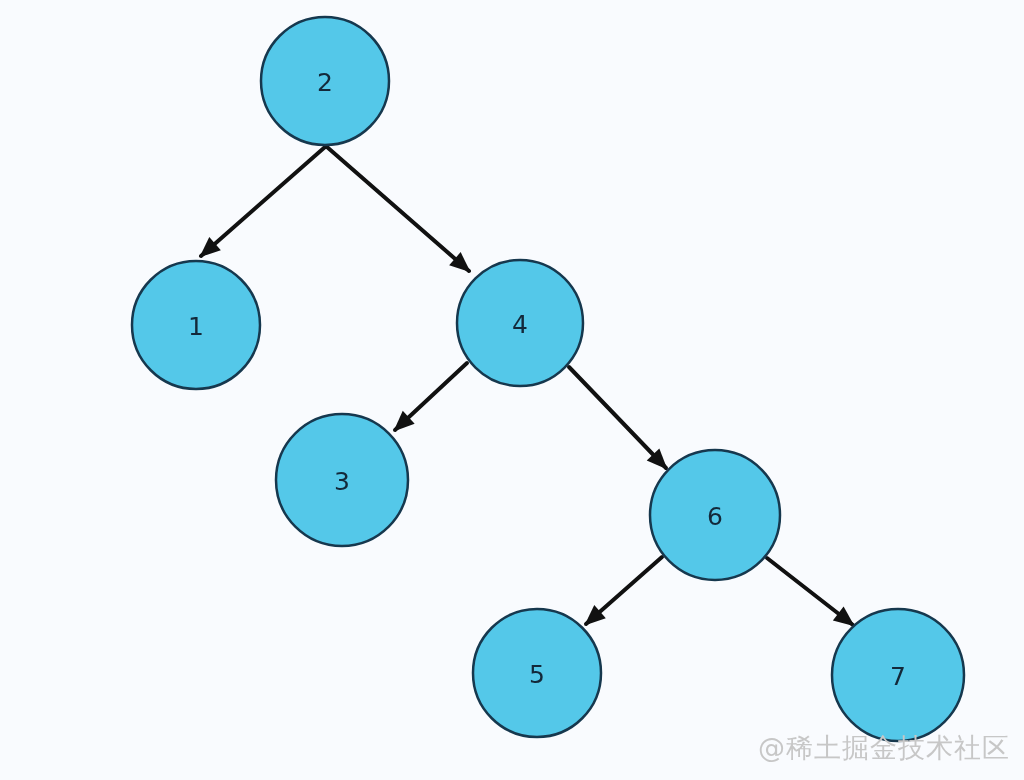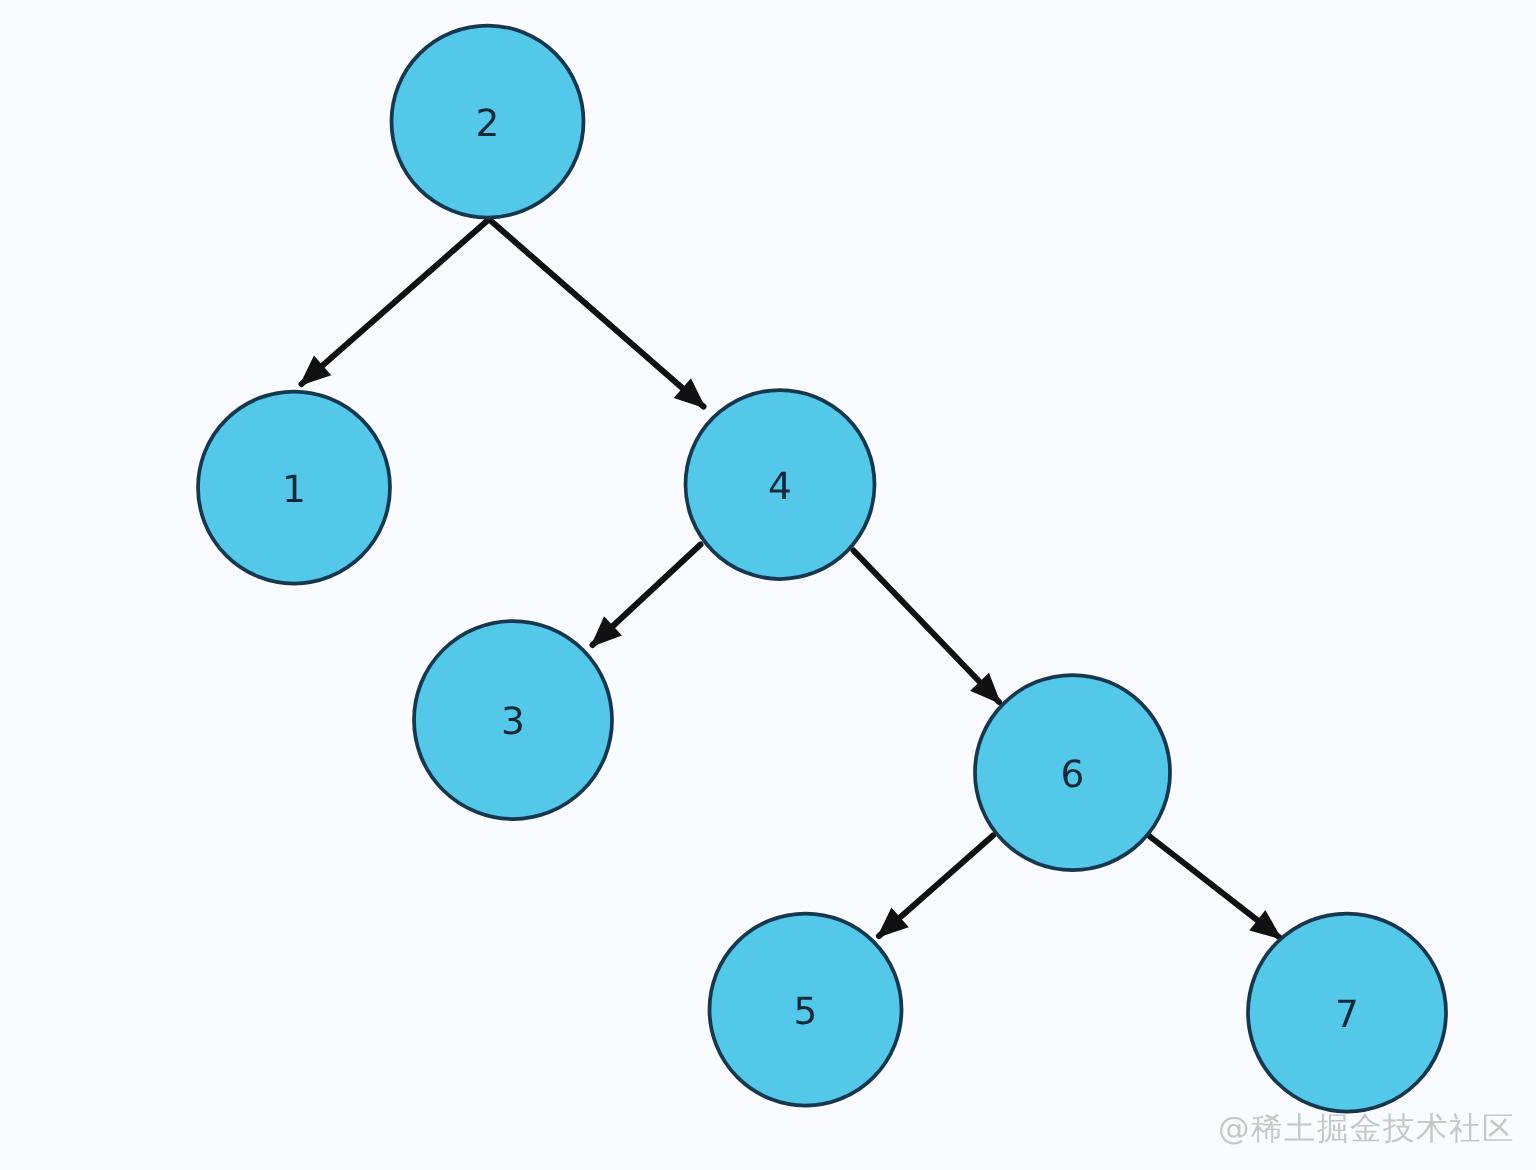--- a/index.html
+++ b/index.html
@@ -36,21 +36,21 @@
     font-size: 25px;
     font-weight: 500;
     text-anchor: middle;
     dominant-baseline: central;
   }
   .watermark {
     position: absolute;
     right: 14px;
     bottom: 14px;
     color: var(--watermark, #c7c7c7);
-    font-size: 21px;
+    font-size: 27px;
     letter-spacing: 1px;
     user-select: none;
   }
 </style>
 </head>
 <body>
 
 <div class="canvas">
   <svg class="tree" id="tree-svg" width="1024" height="780" viewBox="0 0 1024 780">
     <defs>

